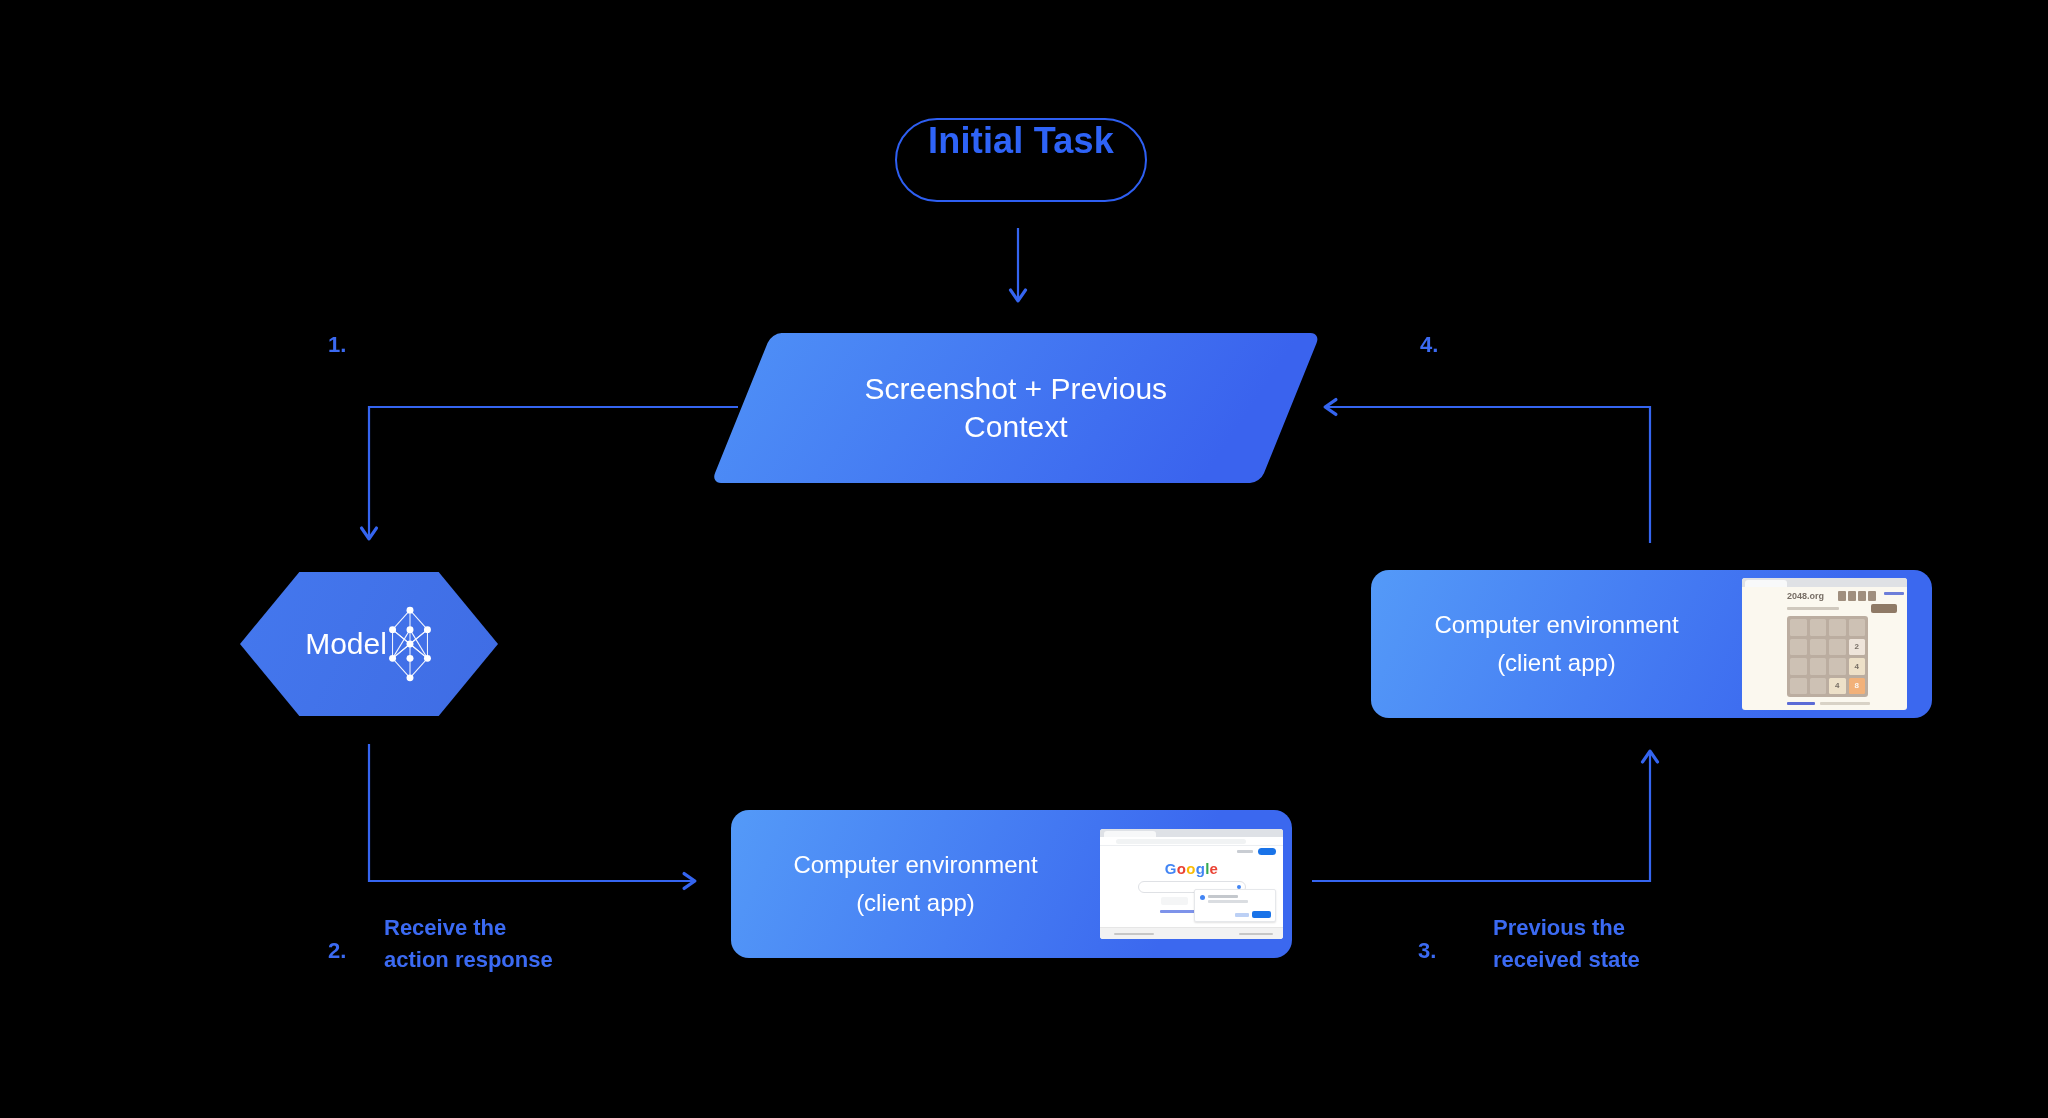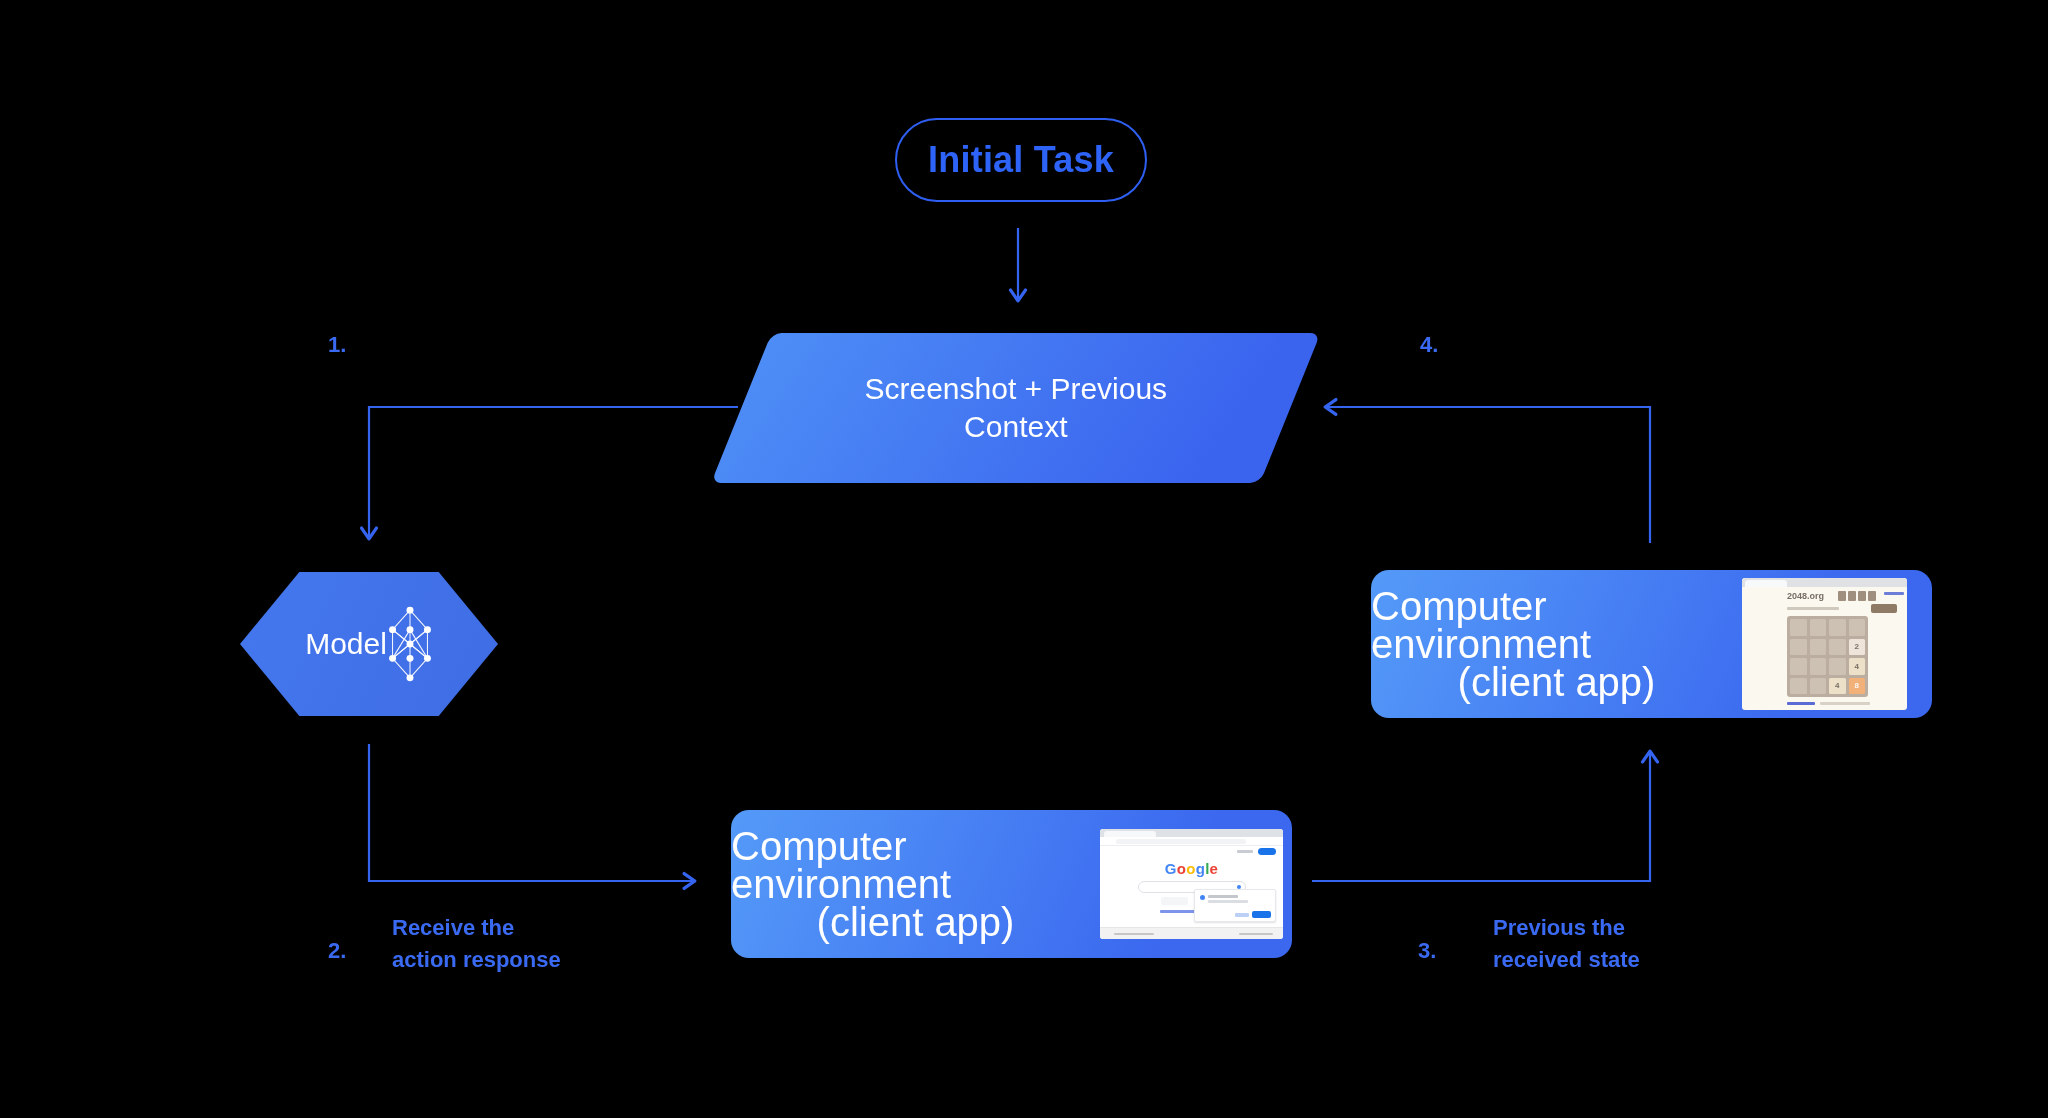--- a/index.html
+++ b/index.html
@@ -6,21 +6,21 @@
   #canvas{position:relative;width:2048px;height:1118px;background:#000;overflow:hidden;
           font-family:"Liberation Sans",sans-serif;}
   .abs{position:absolute;}
 
   
   #flow-svg{position:absolute;left:0;top:0;width:2048px;height:1118px;pointer-events:none;}
   .flow{fill:none;stroke:#3565f0;stroke-width:2.2;}
 
   
   .pill{left:895px;top:118px;width:248px;height:80px;border:2.5px solid #2e5ff2;border-radius:44px;
-        display:flex;align-items:center;justify-content:center;}
+        display:flex;justify-content:center;}
   .pill span{color:#2e63f7;font-size:36px;font-weight:600;letter-spacing:.2px;}
 
   
   .para{left:711px;top:333px;width:549px;height:150px;border-radius:10px;
         background:linear-gradient(105deg,#4d8df6 0%,#3a63ee 90%);
         transform:skewX(-22deg);transform-origin:left bottom;}
   .para-inner{width:100%;height:100%;transform:skewX(22deg);display:flex;flex-direction:column;
         align-items:center;justify-content:center;line-height:38px;}
   .para-inner span{color:#fff;font-size:30px;font-weight:500;}
 
@@ -31,21 +31,21 @@
        display:flex;align-items:center;justify-content:center;gap:0;}
   .hex span{color:#fff;font-size:30px;font-weight:500;}
 
   
   .envbox{width:561px;height:148px;border-radius:18px;
           background:linear-gradient(115deg,#549af8 0%,#3b68ef 78%);
           display:flex;align-items:center;}
   .envbox.right{left:1371px;top:570px;}
   .envbox.bottom{left:731px;top:810px;}
   .env-text{flex:1;display:flex;flex-direction:column;align-items:center;justify-content:center;line-height:38px;}
-  .env-text span{color:#fff;font-size:40px;font-weight:500;}
+  .env-text span{color:#fff;font-size:24px;font-weight:500;}
 
   
   .stepnum{color:#3b6af2;font-size:22px;font-weight:600;}
   .steptext{color:#3b6af2;font-size:22px;font-weight:600;line-height:32px;}
 
   
   .thumb2048{width:165px;height:132px;margin-right:25px;background:#fbf8ef;border-radius:3px;
              position:relative;overflow:hidden;flex:0 0 auto;}
   .t-tabbar{position:absolute;left:0;top:0;width:100%;height:9px;background:#dfe1e5;}
   .t-tab{position:absolute;left:3px;top:2px;width:42px;height:7px;background:#f8f9fa;border-radius:3px 3px 0 0;}
@@ -228,21 +228,21 @@
       <div class="gg-footer">
         <div class="gg-fbar" style="left:14px;width:40px;"></div>
         <div class="gg-fbar" style="right:10px;width:34px;"></div>
       </div>
     </div>
   </div>
 
   <div class="abs stepnum" style="left:328px;top:332px;">1.</div>
 
   <div class="abs stepnum" style="left:328px;top:938px;">2.</div>
-  <div class="abs steptext" style="left:392px;top:912px;">
+  <div class="abs steptext" style="left:384px;top:912px;">
     <div>Receive the</div>
     <div>action response</div>
   </div>
 
   <div class="abs stepnum" style="left:1418px;top:938px;">3.</div>
   <div class="abs steptext" style="left:1493px;top:912px;">
     <div>Previous the</div>
     <div>received state</div>
   </div>
 

